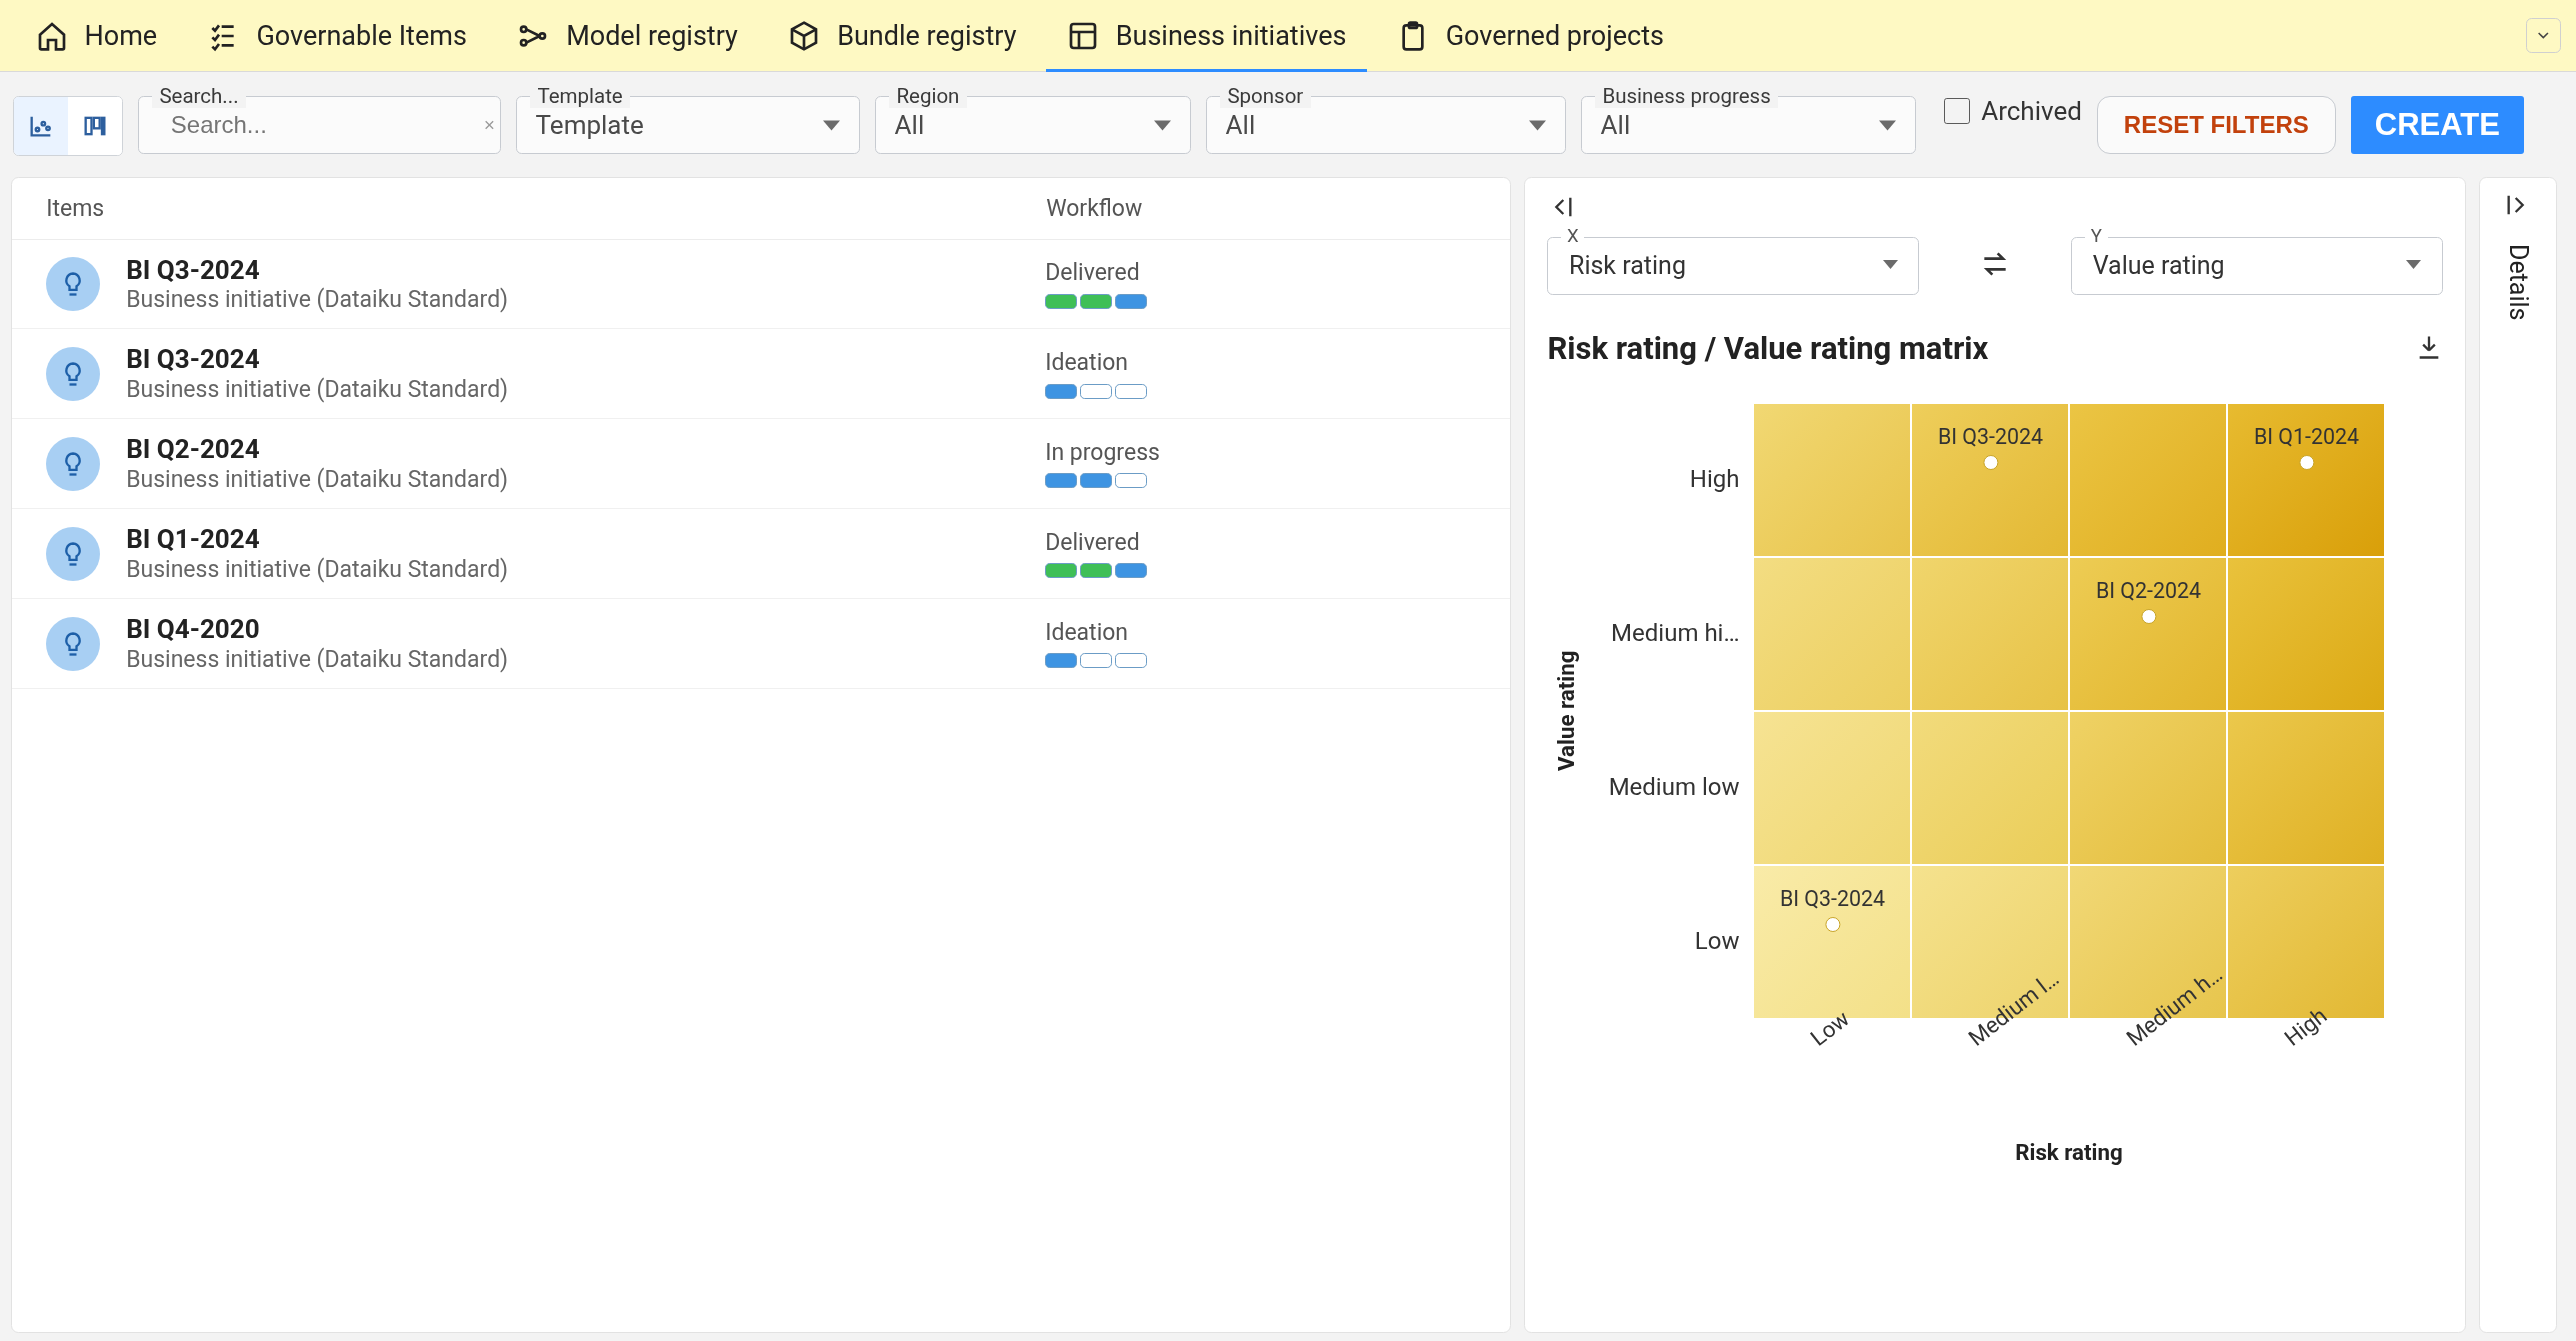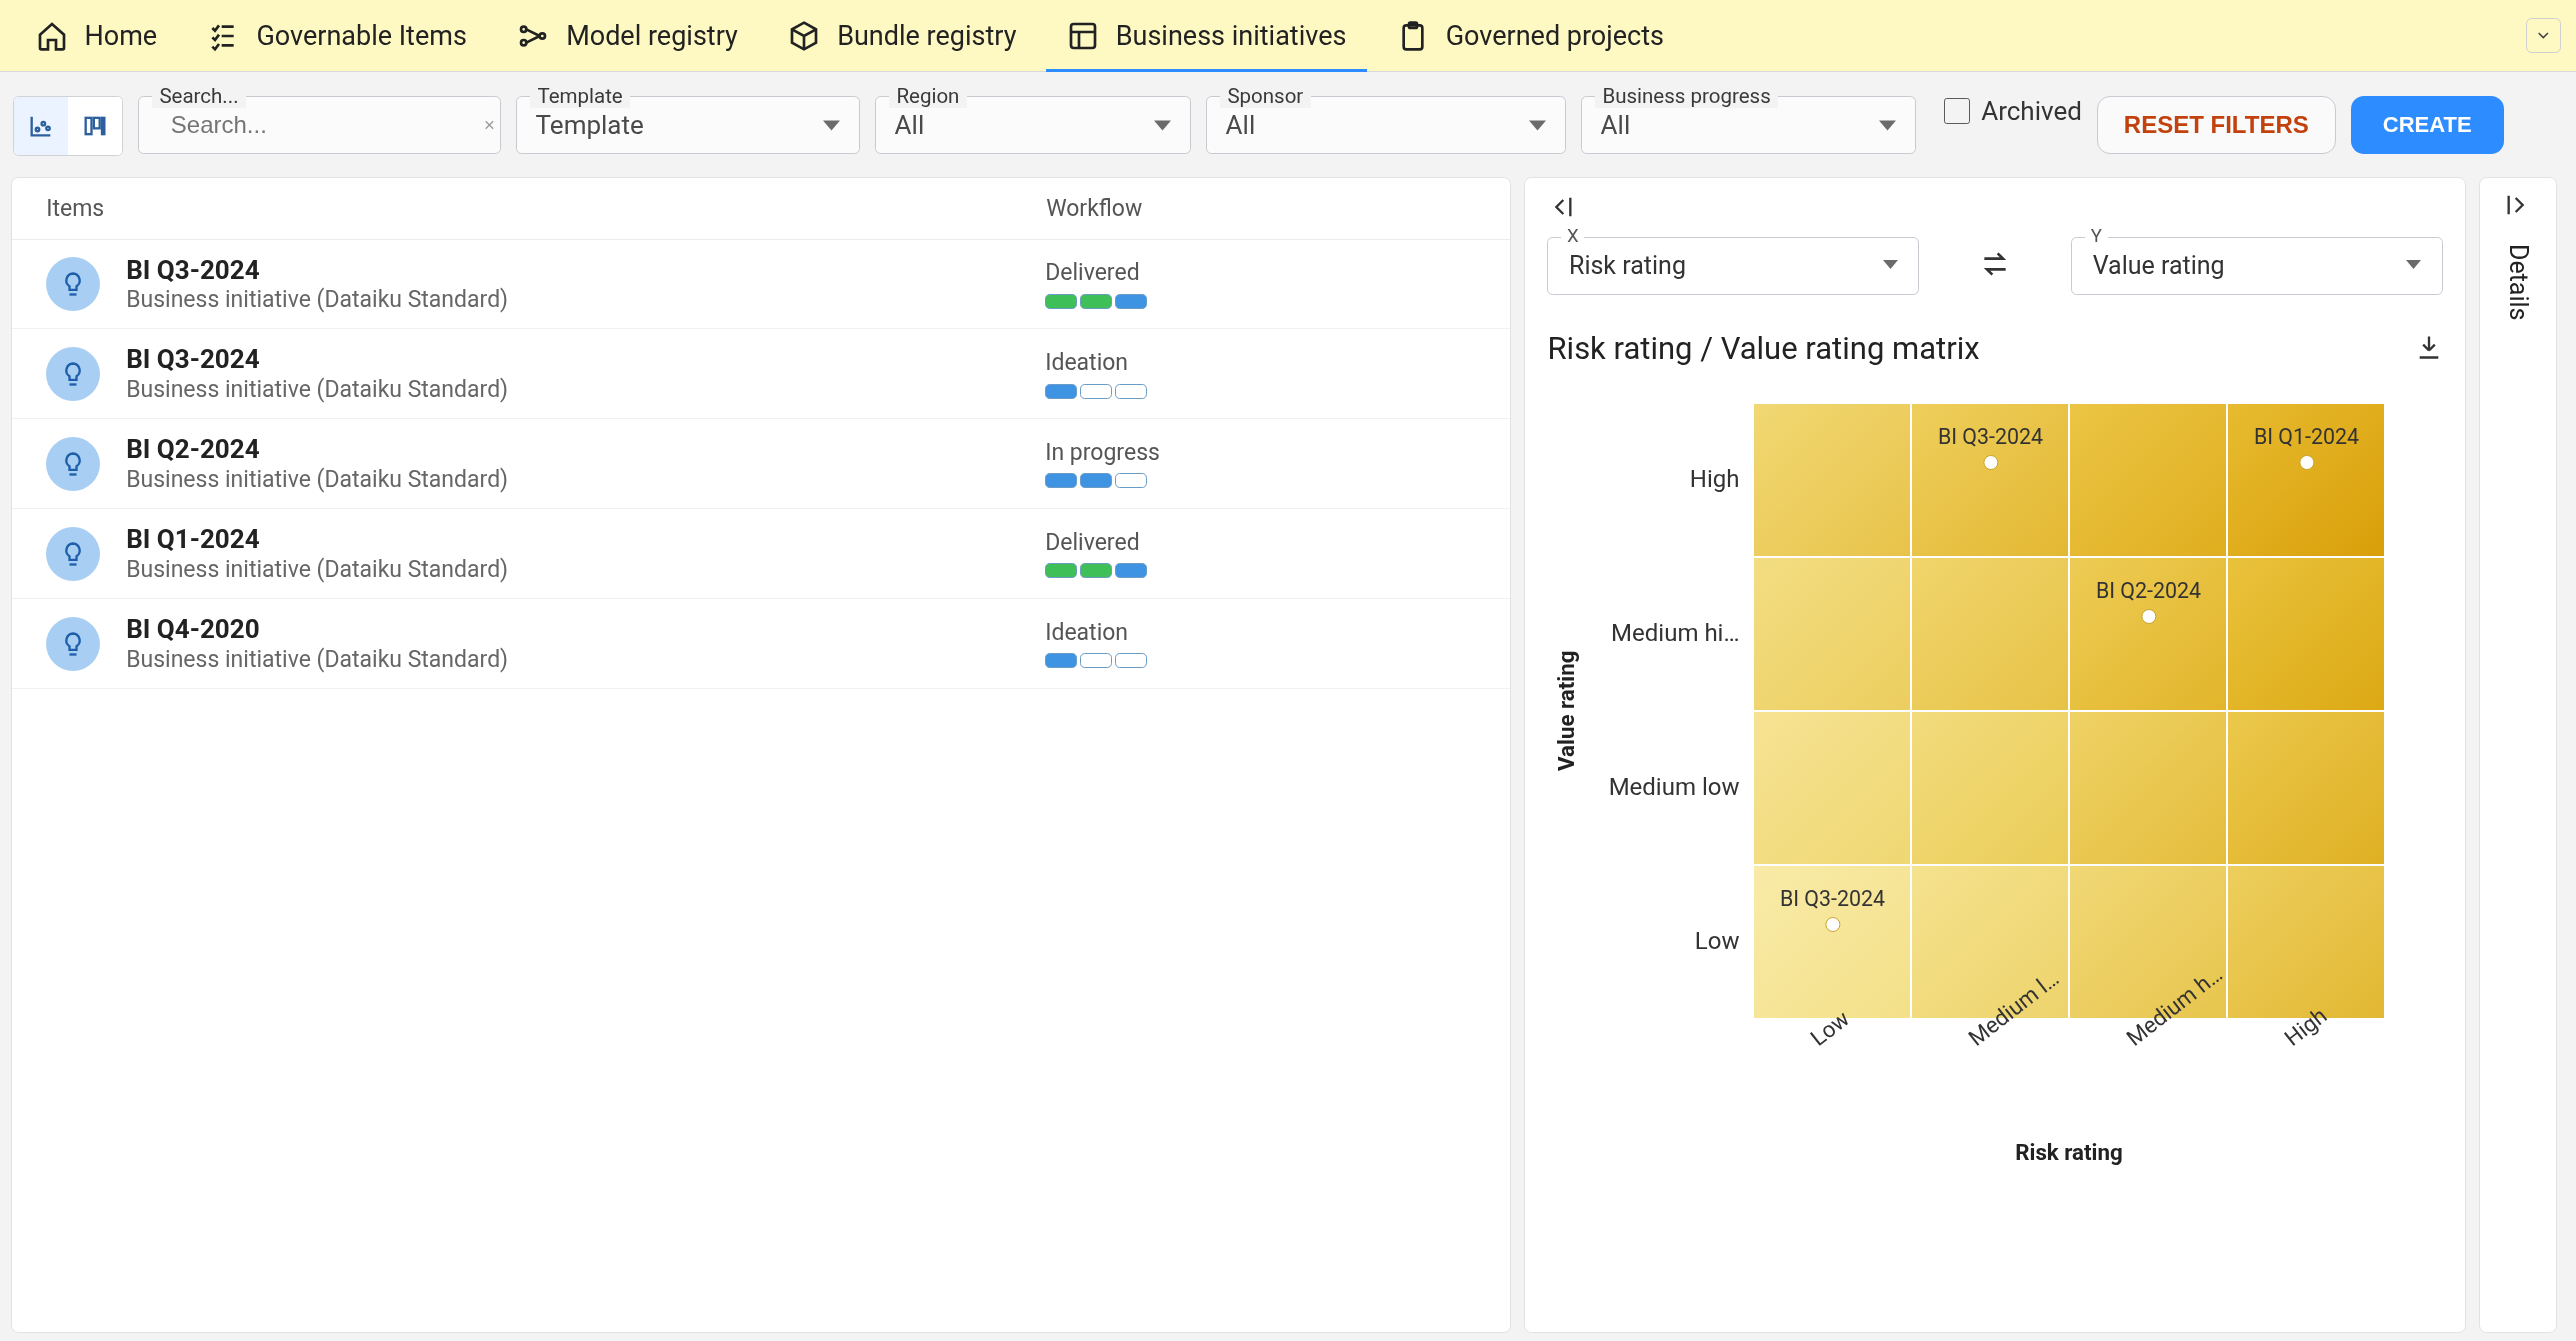--- a/index.html
+++ b/index.html
@@ -32,21 +32,21 @@
   .field.select { width:344px; justify-content:space-between; }
   .field.select .value { font-size:26px; color:#4a4a4a; }
   .field.select .caret { width:17px; height:17px; }
   .field.select .caret svg { width:100%; height:100%; fill:#6b6b6b; }
 
   .archived { display:flex; align-items:center; gap:11.2px; margin-left:13px; }
   .archived .chk { width:26px; height:26px; border:1.9px solid #5a5a5a; border-radius:2.8px; display:inline-block; }
   .archived span { font-size:26px; color:#333; }
 
   .reset-btn { height:58px; padding:8px 26px; border:0.9px solid #c7cbd1; border-radius:13px; background:#fafafa; color:#c2410c; font-size:24px; font-weight:600; }
-  .create-btn { height:58px; padding:0 32px; border:none; border-radius:13px; background:#2d8cff; color:#fff; font-size:22px; font-weight:700; margin-right:3.7px; }
+  .create-btn { height:58px; padding:0 24px; border:none; border-radius:3px; background:#2d8cff; color:#fff; font-size:31px; font-weight:700; margin-right:3.7px; }
 
   
   .main { display:flex; gap:13px; padding:0 11.2px 11.2px; height:calc(100% - 72px - 102px); }
   .panel { background:#fff; border:0.9px solid #e2e2e2; border-radius:7.4px; overflow:hidden; }
   .listpanel { flex:0 0 1500px; display:flex; flex-direction:column; }
   .listheader { display:flex; padding:17px 34px; font-size:23px; color:#555; border-bottom:0.9px solid #ececec; }
   .listheader .col-name { flex:0 0 1000px; }
   .listheader .col-wf { }
   .listbody { flex:1; overflow:auto; }
   .row { display:flex; align-items:center; padding:15px 34px; border-bottom:0.9px solid #f0f0f0; }
@@ -68,21 +68,21 @@
   .matrix-top { display:flex; align-items:center; }
   .expand-icon svg { width:28px; height:28px; stroke:#333; fill:none; stroke-width:2; }
   .axis-pickers { display:flex; align-items:center; gap:60px; margin-top:13px; }
   .axis-field { position:relative; border:0.9px solid #c7cbd1; border-radius:5.6px; height:58px; display:flex; align-items:center; justify-content:space-between; padding:0 20.5px; width:372px; background:#fff; }
   .axis-field .axis-label { position:absolute; top:-13px; left:13px; background:#fff; padding:0 5.6px; font-size:18.6px; color:#555; }
   .axis-field .value { font-size:25px; color:#333; }
   .axis-field .caret svg { width:15px; height:15px; fill:#6b6b6b; }
   .swap-icon svg { width:32px; height:32px; stroke:#333; fill:none; stroke-width:2; }
 
   .matrix-title-row { display:flex; align-items:center; justify-content:space-between; margin-top:35px; }
-  .matrix-title { font-size:31px; color:#222; }
+  .matrix-title { font-size:31px; color:#222;font-weight:bold; }
   .download svg { width:28px; height:28px; stroke:#333; fill:none; stroke-width:2; }
 
   .matrix-wrap { display:flex; margin-top:35px; }
   .ylab { writing-mode:vertical-rl; transform:rotate(180deg); font-size:22.3px; font-weight:700; text-align:center; width:37px; display:flex; align-items:center; justify-content:center; }
   .yticks { width:168px; display:grid; grid-template-rows:repeat(4, 154px); }
   .yticks div { display:flex; align-items:center; justify-content:flex-end; padding-right:13px; font-size:24px; color:#333; white-space:nowrap; overflow:hidden; text-overflow:ellipsis; }
   .grid { display:grid; grid-template-columns:repeat(4, 158px); grid-template-rows:repeat(4, 154px); border:0.9px solid #fff; }
   .cell { border:0.9px solid #fff; position:relative; }
   
   .c-r0c0{background:linear-gradient(135deg,#f1d873,#e8c34a);} .c-r0c1{background:linear-gradient(135deg,#eece5b,#e3b833);} .c-r0c2{background:linear-gradient(135deg,#ebc544,#e0ae1f);} .c-r0c3{background:linear-gradient(135deg,#e7bb30,#d99f09);}

